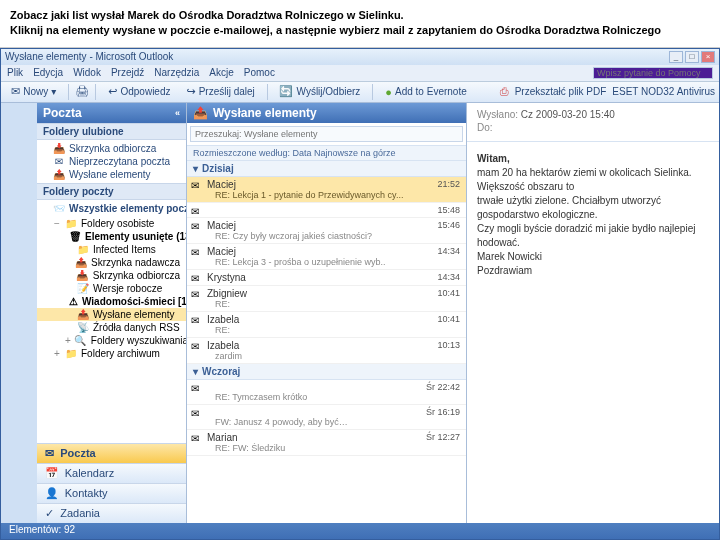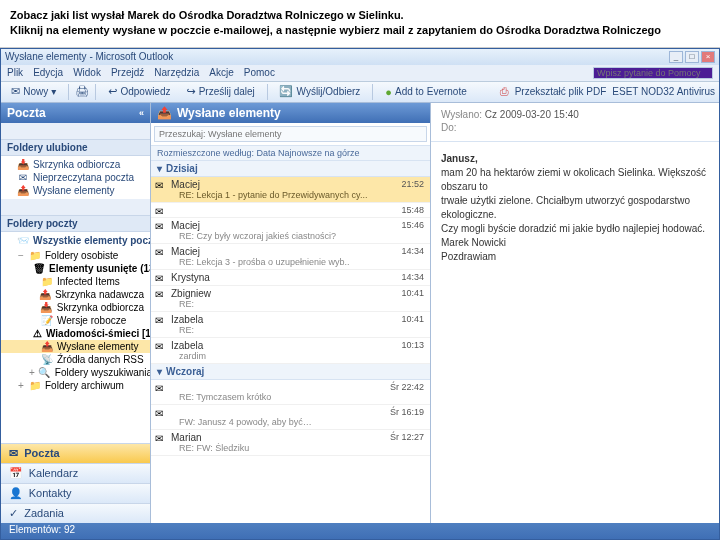--- a/index.html
+++ b/index.html
@@ -16,28 +16,28 @@
 .menubar { height: 16px; background: #e8eff9; display: flex; align-items: center; padding: 0 6px; gap: 10px; font-size: 10px; color: #2a4a7a; justify-content: flex-end; }
 .menubar .mi { cursor: default; }
 .menubar .ask { margin-left: auto; width: 120px; height: 12px; border: 1px solid #b8c9e0; background: #4c1d95; font-size: 9px; padding: 0 3px; color: #888; }
 
 .toolbar { height: 22px; background: linear-gradient(#f5f9fd,#dbe8f8); border-top: 1px solid #bcd; border-bottom: 1px solid #a8bdd9; display: flex; align-items: center; padding: 0 4px; gap: 4px; font-size: 10px; color: #2a4a7a; }
 .toolbar .btn { display: flex; align-items: center; gap: 3px; padding: 1px 5px; border: 1px solid transparent; border-radius: 2px; }
 .toolbar .sep { width: 1px; height: 16px; background: #b8c9e0; margin: 0 2px; }
 .toolbar .ico { font-size: 11px; }
 .toolbar .right { margin-left: auto; display: flex; gap: 6px; align-items: center; }
 
-.content { display: flex; height: 420px; }
+.content { display: flex; height: 420px; padding-left: 36px; }
 
 
 .nav { width: 150px; background: #e8eff9; border-right: 1px solid #a8bdd9; display: flex; flex-direction: column; }
 .nav-head { background: linear-gradient(#6d9ad6,#3f6fb5); color: #fff; font-weight: bold; font-size: 12px; padding: 3px 6px; display: flex; align-items: center; }
 .nav-head .spacer { flex: 1; }
 .nav-head .chev { font-size: 9px; }
-.nav-sec { background: #dfe9f6; color: #2a4a7a; font-size: 10px; font-weight: bold; padding: 2px 6px; border-top: 1px solid #c8d6e9; border-bottom: 1px solid #c8d6e9; margin-top: 16px; }
+.nav-sec { background: #dfe9f6; color: #2a4a7a; font-size: 10px; font-weight: bold; padding: 2px 6px; border-top: 1px solid #c8d6e9; border-bottom: 1px solid #c8d6e9; }
 .nav-items { background: #fff; font-size: 10px; color: #2a4a7a; padding: 2px 0; }
 .nav-item { display: flex; align-items: center; gap: 4px; padding: 1px 6px 1px 16px; white-space: nowrap; overflow: hidden; }
 .nav-item.indent { padding-left: 28px; }
 .nav-item .fi { font-size: 10px; width: 12px; text-align: center; }
 .nav-item.bold { font-weight: bold; }
 .nav-item.sel { background: #fde7a8; }
 .nav-tree { background: #fff; font-size: 10px; flex: 1; overflow: hidden; }
 .nav-bottom { }
 .nav-bot-btn { display: flex; align-items: center; gap: 6px; padding: 3px 8px; font-size: 11px; color: #2a4a7a; border-top: 1px solid #c8d6e9; background: linear-gradient(#f5f9fd,#dbe8f8); }
 .nav-bot-btn.active { background: linear-gradient(#fde7a8,#f9c94e); font-weight: bold; }
@@ -330,21 +330,21 @@
           </div>
         </div>
     </div>
 
     <div class="pv">
       <div class="pv-head">
         <div class="line"><span class="label">Wysłano:</span> <span>Cz 2009-03-20 15:40</span></div>
         <div class="line"><span class="label">Do:</span></div>
       </div>
       <div class="pv-body">
-        <div style="font-weight:bold">Janusz,</div>
+        <div style="font-weight:bold">Witam,</div>
         <div>mam 20 ha hektarów ziemi w okolicach Sielinka. Większość obszaru to</div>
         <div>trwałe użytki zielone. Chciałbym utworzyć gospodarstwo ekologiczne.</div>
         <div>Czy mogli byście doradzić mi jakie bydło najlepiej hodować.</div>
         <div>Marek Nowicki</div>
         <div>Pozdrawiam</div>
       </div>
     </div>
   </div>
 
   <div class="statusbar">

